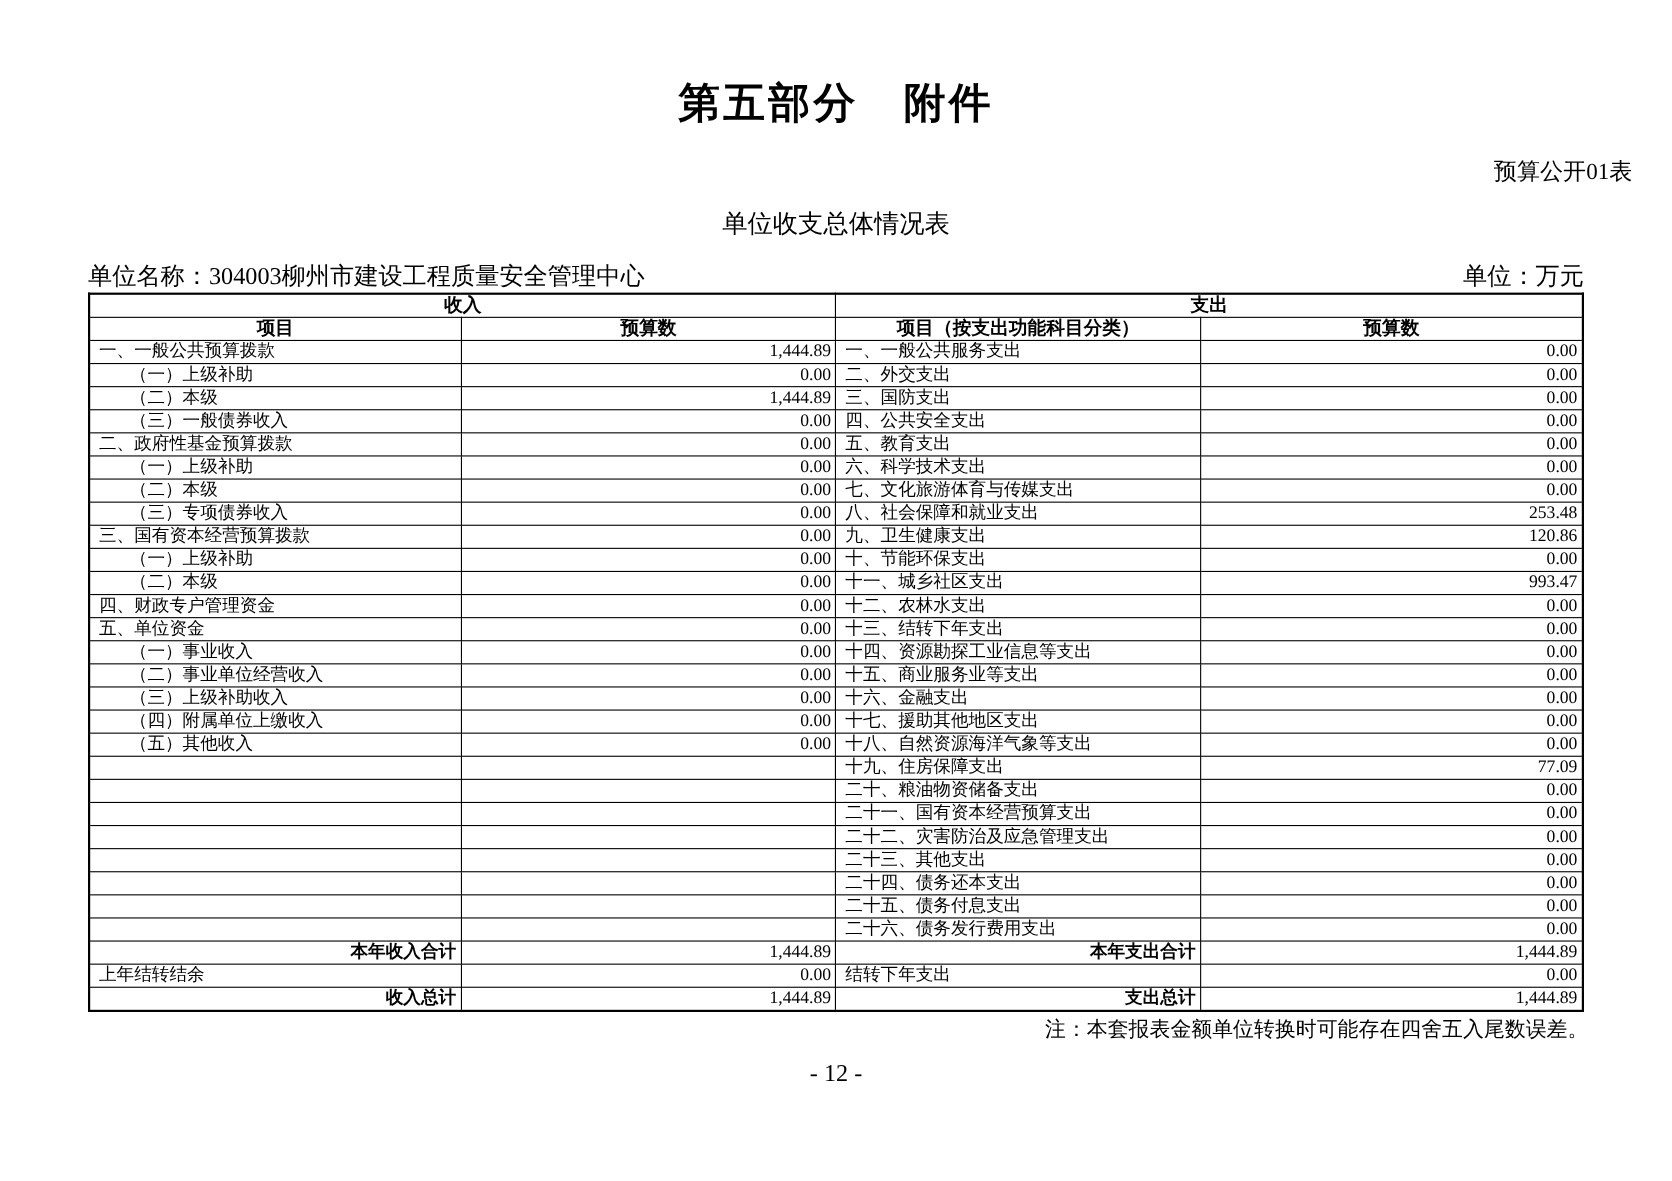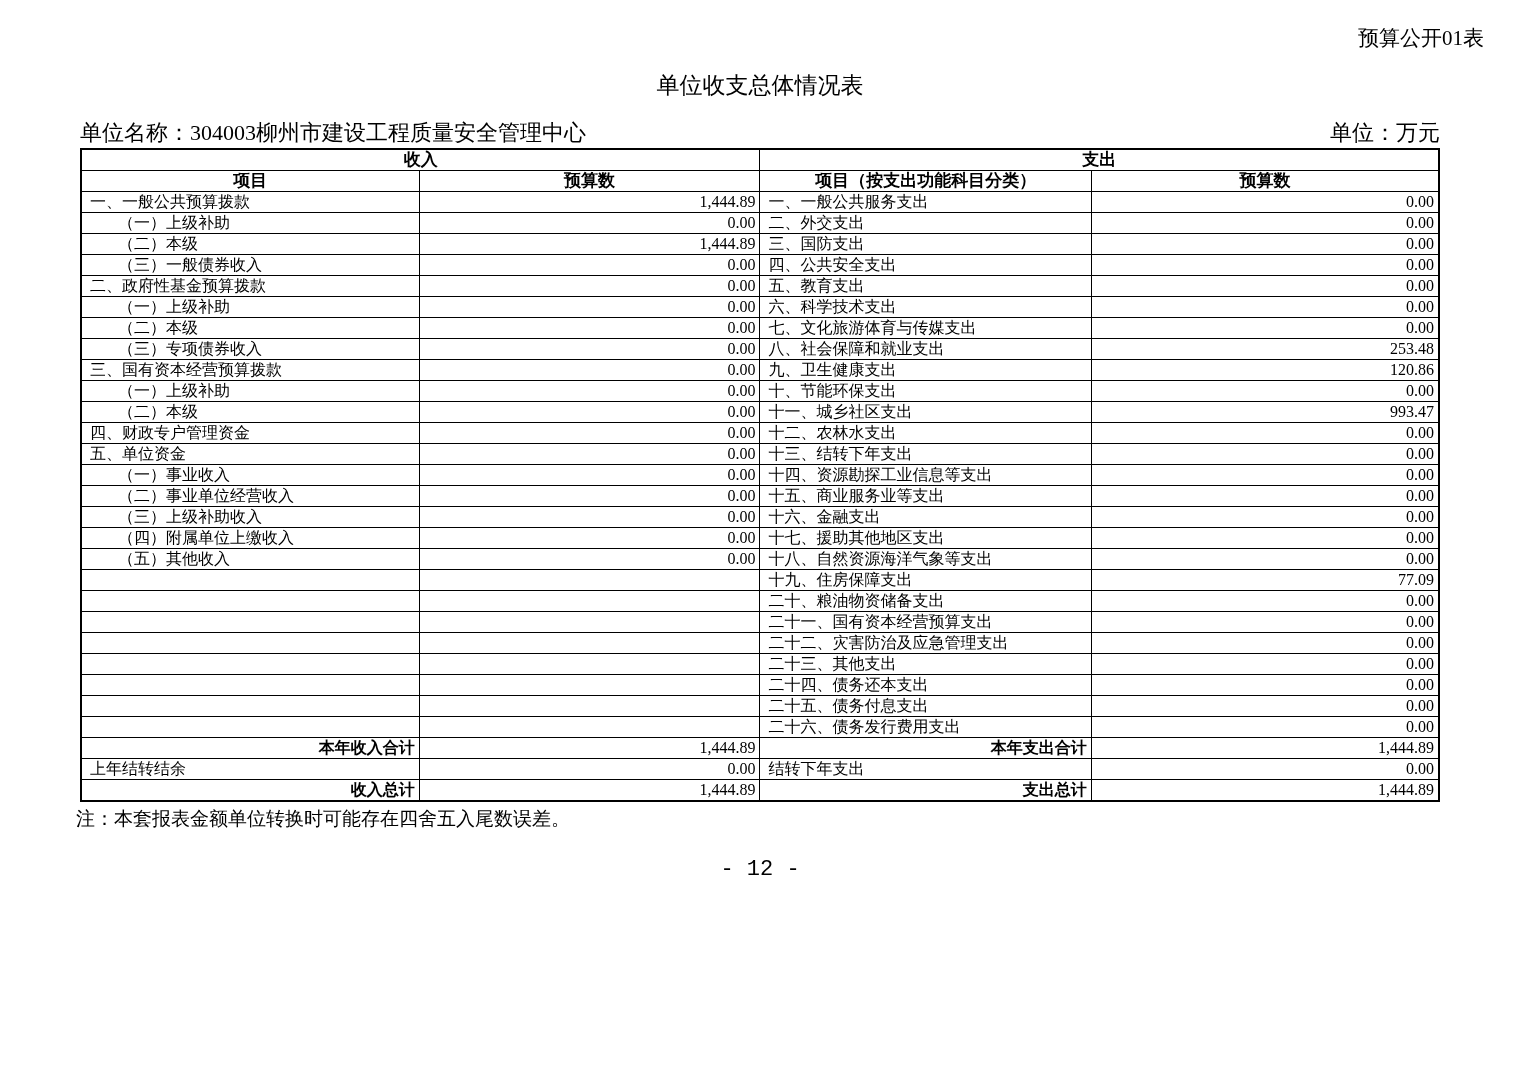--- a/index.html
+++ b/index.html
@@ -76,34 +76,35 @@
   .budget-table col.c-val-r   { width: 25.6%; }
   td.item  { text-align: left; padding-left: 8px; }
   td.item.indent { padding-left: 36px; margin-left: 24px; }
   td.value { text-align: right; padding-right: 4px; }
   td.item.sum-center { text-align: right; font-weight: bold; padding-left: 4px; }
   .note {
     width: 1368px;
     margin: 5px auto 0 auto;
     font-size: 19px;
     line-height: 24px;
-    text-align: left;
+    text-align: right;
   }
   .page-number {
-    margin-top: 26px;
+    margin-top: 14px;
     text-align: center;
-    font-family: Liberation Mono, monospace;
+    font-family: Liberation Serif, serif;
     font-size: 22px;
   }
 </style>
 </head>
 <body>
 
 <div class="page">
 
+  <h1 class="doc-title">第五部分　附件</h1>
 
   <div class="table-label">预算公开01表</div>
 
   <h2 class="table-title">单位收支总体情况表</h2>
 
   <div class="meta-row">
     <span>单位名称：304003柳州市建设工程质量安全管理中心</span>
     <span>单位：万元</span>
   </div>
 

